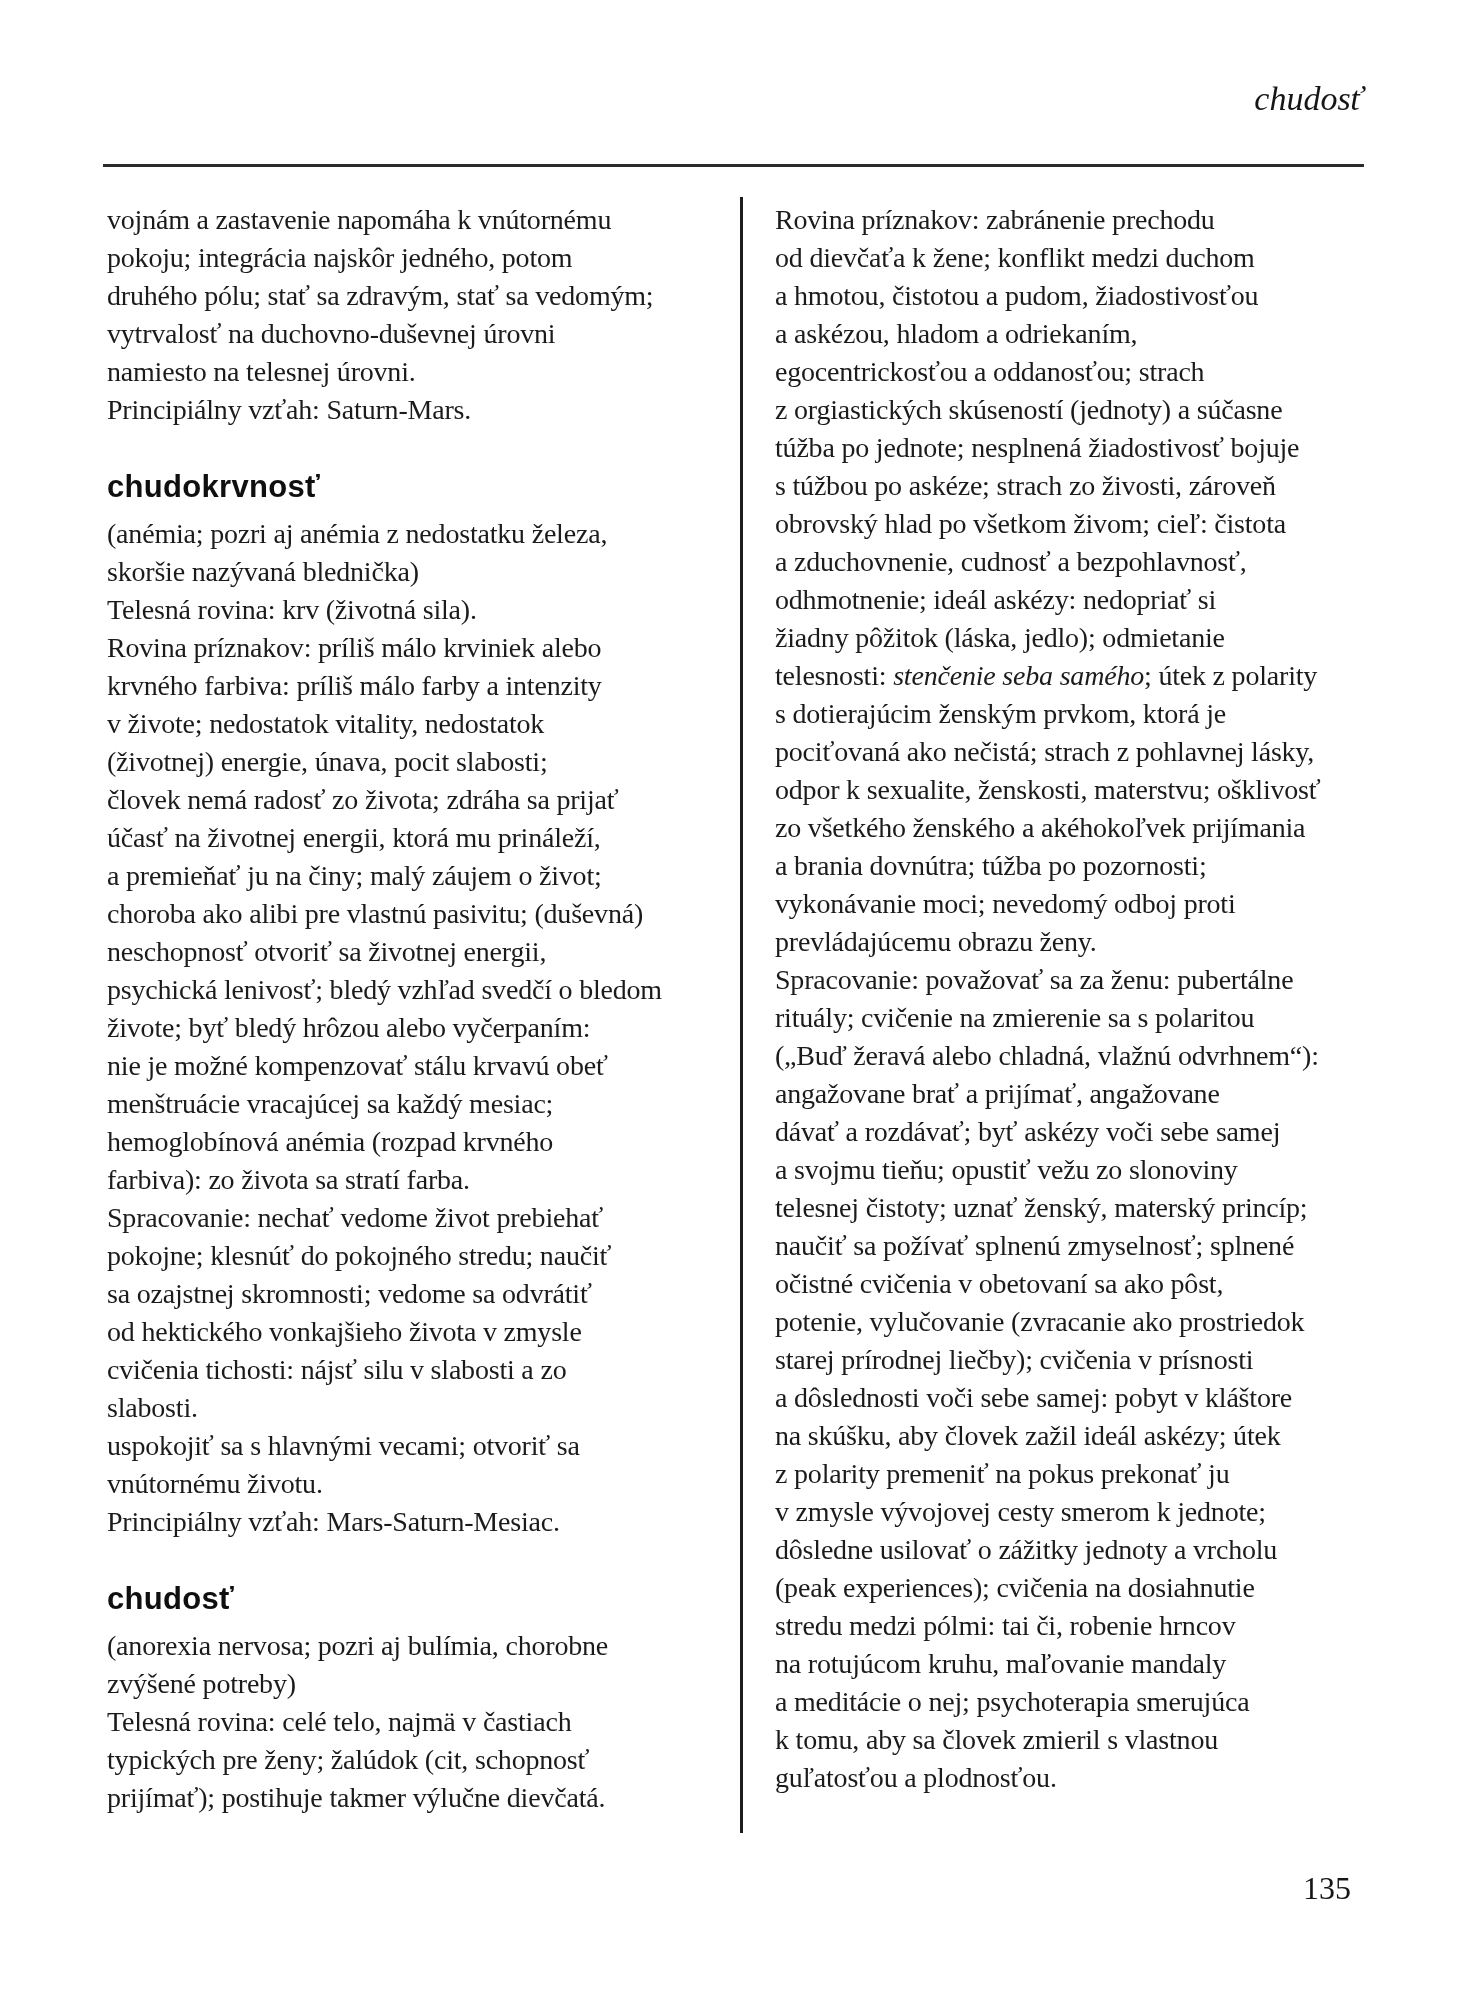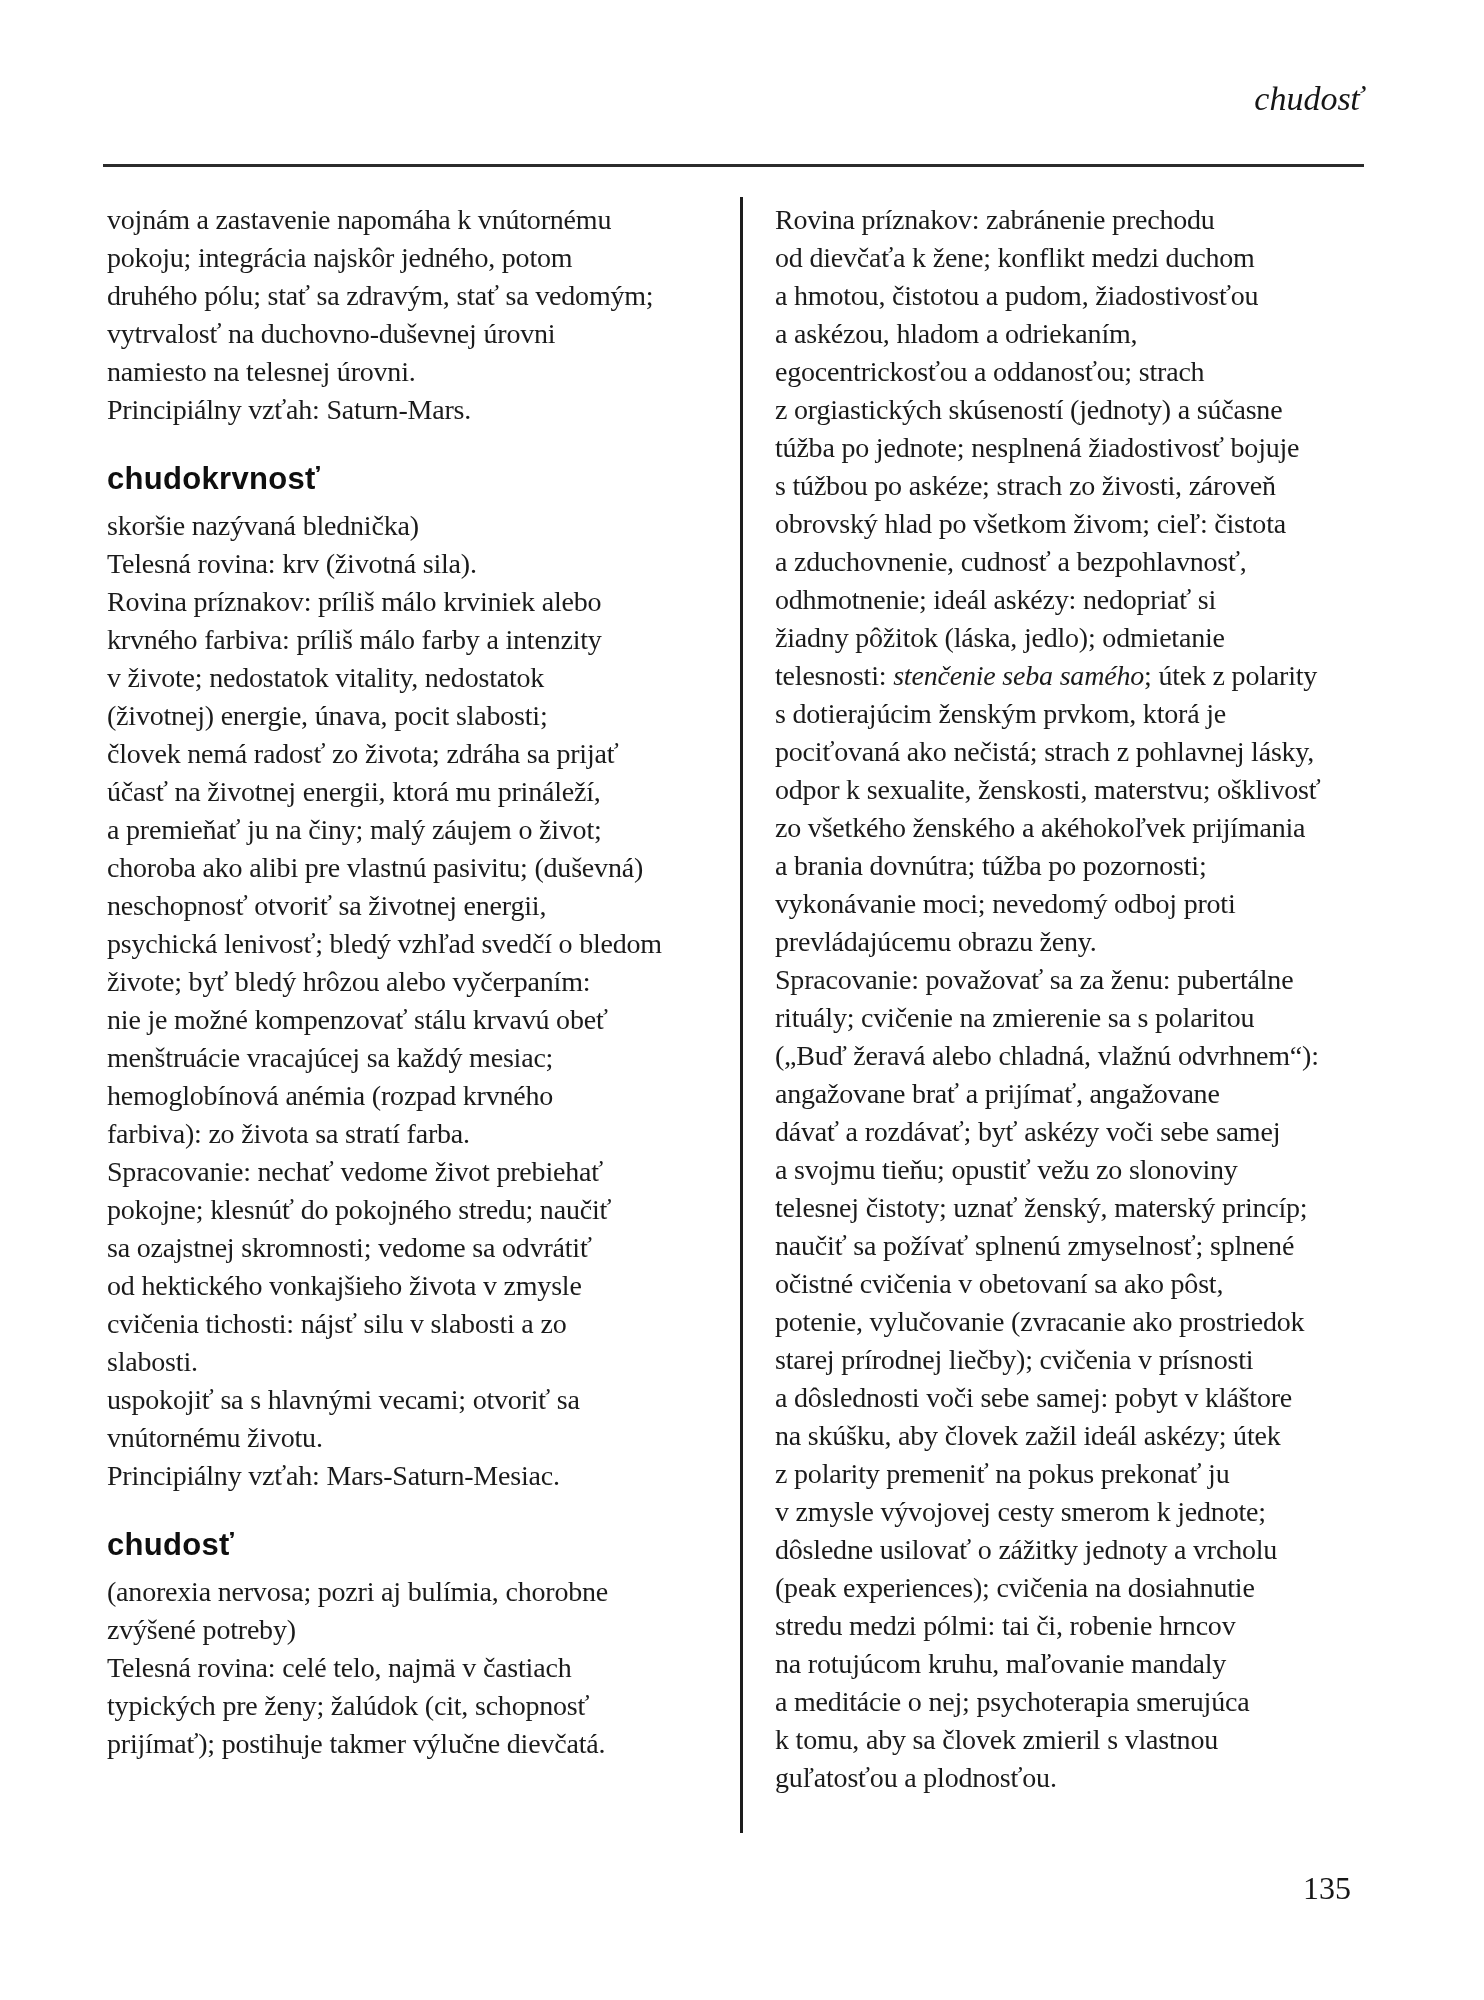--- a/index.html
+++ b/index.html
@@ -52,21 +52,21 @@
   .col.right { left: 775px; width: 628px; }
   .line { white-space: nowrap; }
   .seg-n { font-weight: normal; }
   .seg-b { font-weight: normal; }
   .seg-i { font-style: italic; }
   .entry-heading {
     font-family: "Liberation Sans", sans-serif;
     font-weight: bold;
     font-size: 31px;
     line-height: 40px;
-    margin-top: 30px;
+    margin-top: 38px;
     margin-bottom: 8px;
     color: #0f0f0f;
     letter-spacing: 0.3px;
   }
   .page-number {
     position: absolute;
     top: 1872px;
     right: 133px;
     font-size: 32px;
     line-height: 1;
@@ -88,20 +88,21 @@
       <div class="para">
         <div class="line"><span class="seg-n">vojnám a zastavenie napomáha k vnútornému</span></div>
         <div class="line"><span class="seg-n">pokoju; integrácia najskôr jedného, potom</span></div>
         <div class="line"><span class="seg-n">druhého pólu; stať sa zdravým, stať sa vedomým;</span></div>
         <div class="line"><span class="seg-n">vytrvalosť na duchovno-duševnej úrovni</span></div>
         <div class="line"><span class="seg-n">namiesto na telesnej úrovni.</span></div>
         <div class="line"><span class="seg-b">Principiálny vzťah</span><span class="seg-n">: Saturn-Mars.</span></div>
       </div>
       <div class="entry-heading">chudokrvnosť</div>
       <div class="para">
+        <div class="line"><span class="seg-n">(anémia; pozri aj anémia z nedostatku železa,</span></div>
         <div class="line"><span class="seg-n">skoršie nazývaná blednička)</span></div>
         <div class="line"><span class="seg-b">Telesná rovina</span><span class="seg-n">: krv (životná sila).</span></div>
         <div class="line"><span class="seg-b">Rovina príznakov</span><span class="seg-n">: príliš málo krviniek alebo</span></div>
         <div class="line"><span class="seg-n">krvného farbiva: príliš málo farby a intenzity</span></div>
         <div class="line"><span class="seg-n">v živote; nedostatok vitality, nedostatok</span></div>
         <div class="line"><span class="seg-n">(životnej) energie, únava, pocit slabosti;</span></div>
         <div class="line"><span class="seg-n">človek nemá radosť zo života; zdráha sa prijať</span></div>
         <div class="line"><span class="seg-n">účasť na životnej energii, ktorá mu prináleží,</span></div>
         <div class="line"><span class="seg-n">a premieňať ju na činy; malý záujem o život;</span></div>
         <div class="line"><span class="seg-n">choroba ako alibi pre vlastnú pasivitu; (duševná)</span></div>

